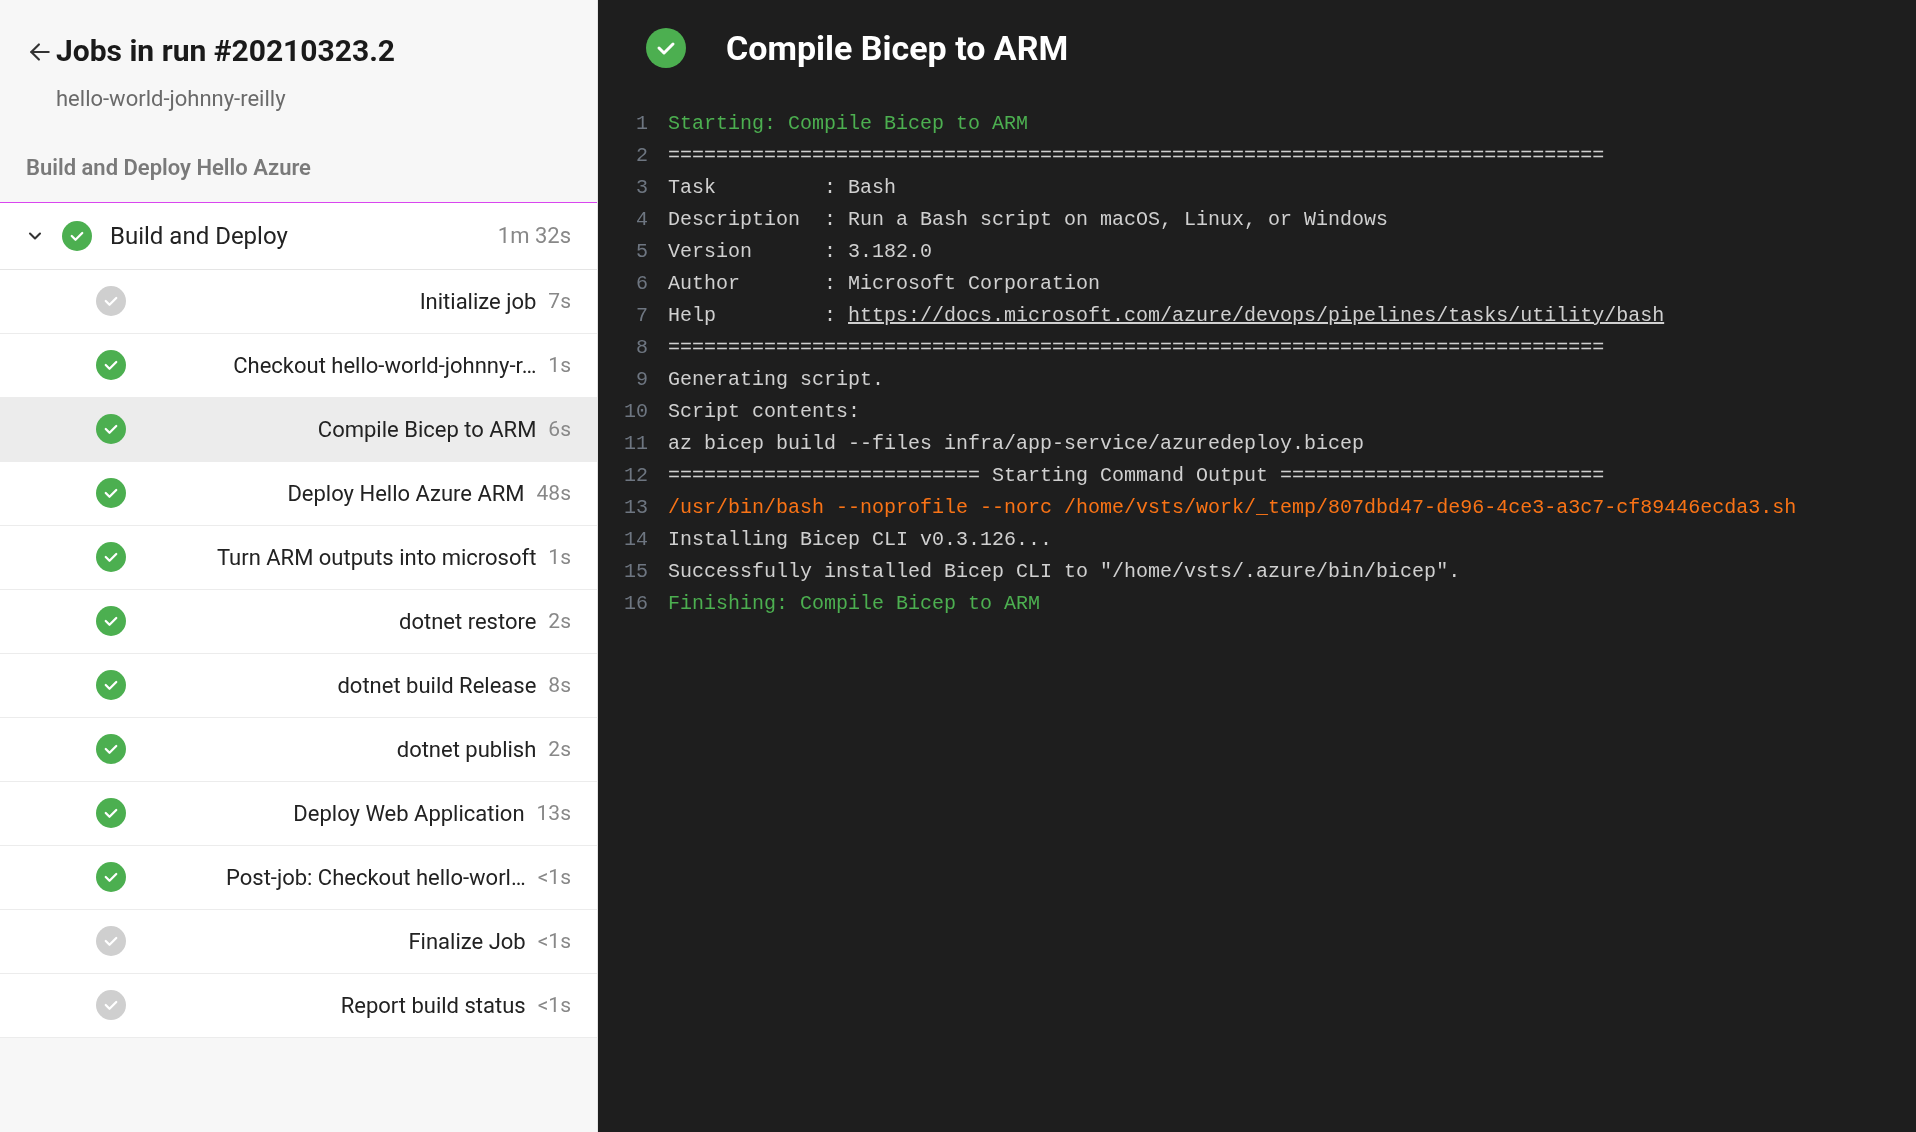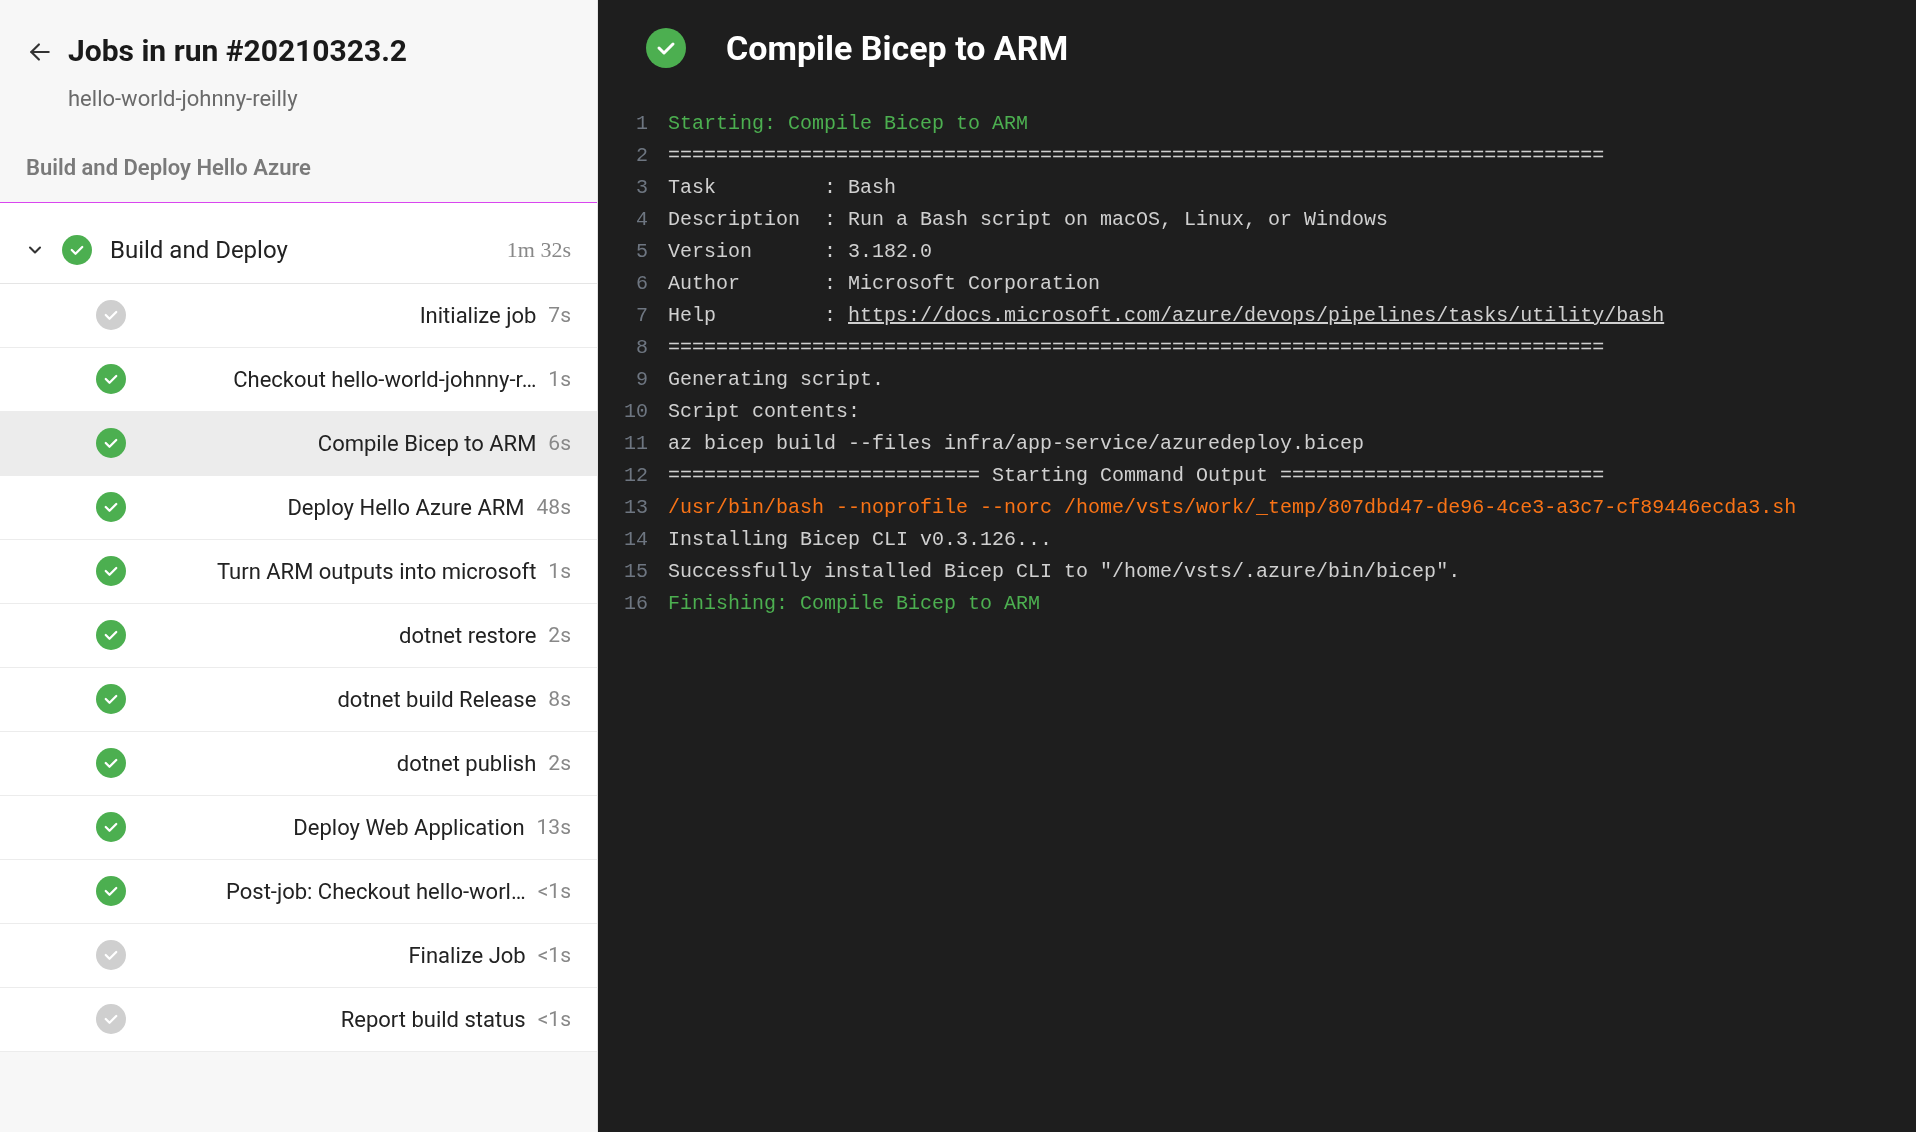--- a/index.html
+++ b/index.html
@@ -12,21 +12,21 @@
       background: #f7f7f7;
       border-right: 1px solid #e5e5e5;
       display: flex;
       flex-direction: column;
       overflow: hidden;
     }
     .sidebar-header {
       padding: 32px 26px 28px 26px;
       display: flex;
       align-items: flex-start;
-      gap: 14px;
+      gap: 2px;
     }
     .back-arrow {
       width: 28px; height: 28px;
       display: flex; align-items: center; justify-content: center;
       cursor: pointer;
       margin-top: 6px;
       flex-shrink: 0;
     }
     .back-arrow svg { width: 26px; height: 26px; }
     .header-titles { flex: 1; }
@@ -37,34 +37,34 @@
       padding: 16px 26px 22px 26px;
       font-size: 22px;
       font-weight: 600;
       color: #7a7a7a;
       border-bottom: 1px solid #d946ef;
     }
 
     .job-row {
       display: flex;
       align-items: center;
-      padding: 32px 26px 18px 22px;
+      padding: 18px 26px 18px 22px;
       border-bottom: 1px solid #e5e5e5;
       background: #fff;
       cursor: pointer;
     }
     .job-row .chevron {
       width: 26px; height: 26px;
       display: flex; align-items: center; justify-content: center;
       margin-right: 14px;
       flex-shrink: 0;
     }
     .job-row .chevron svg { width: 20px; height: 20px; }
     .job-label { font-size: 24px; color: #222; flex: 1; white-space: nowrap; overflow: hidden; text-overflow: ellipsis; }
-    .job-duration { font-size: 22px; color: #888; flex-shrink: 0; margin-left: 12px; font-family: Liberation Serif, serif; }
+    .job-duration { font-size: 22px; color: #888; flex-shrink: 0; margin-left: 12px; }
 
     .step-row {
       display: flex;
       align-items: center;
       padding: 16px 26px 16px 96px;
       border-bottom: 1px solid #ececec;
       background: #fff;
       cursor: pointer;
       height: 64px;
       text-align: right;

